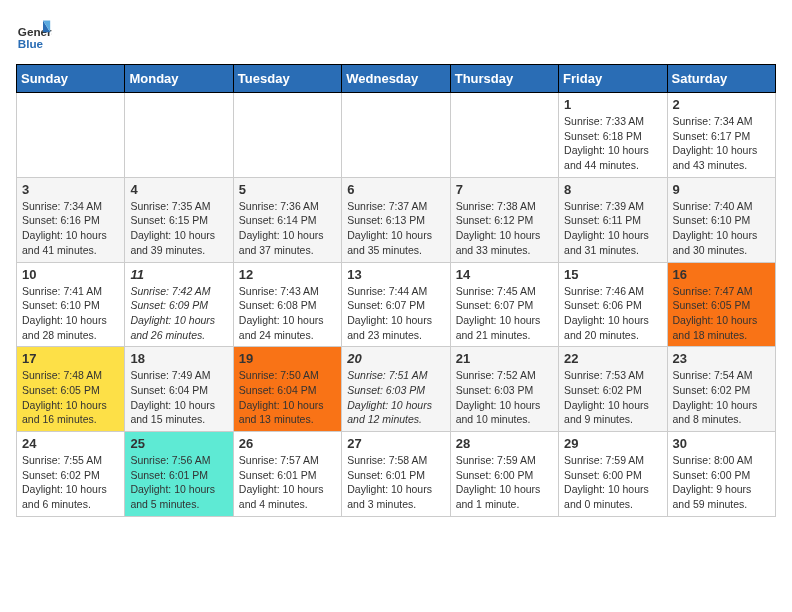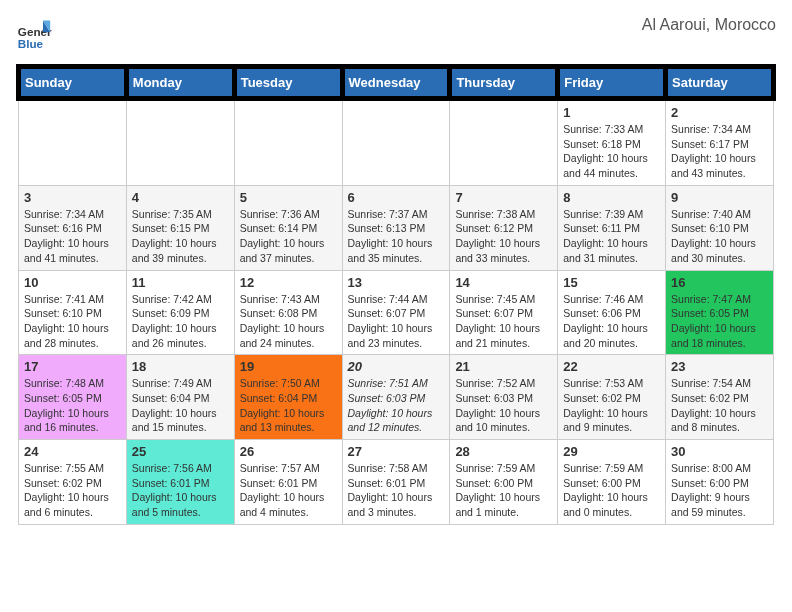--- a/index.html
+++ b/index.html
@@ -44,21 +44,21 @@
       width: 100%;
       border-collapse: collapse;
       border: 1px solid #ccc;
     }
     .calendar th {
       background: #2a6db5;
       color: #fff;
       font-size: 13px;
       font-weight: bold;
       padding: 6px 4px;
-      border: 5px solid #000000;
+      border: 1px solid #000000;
       text-align: left;
     }
     .calendar td {
       border: 1px solid #ccc;
       vertical-align: top;
       padding: 4px 5px;
       font-size: 11px;
       color: #333;
       width: calc(100% / 7);
       min-height: 80px;
@@ -91,21 +91,20 @@
 <div class="header-area">
   <div class="logo">
     <svg class="logo-icon" viewBox="0 0 40 40">
       <text x="2" y="22" font-size="13" font-weight="bold" fill="#333">General</text>
       <text x="2" y="35" font-size="13" font-weight="bold" fill="#2a6db5">Blue</text>
       <polygon points="30,5 38,18 30,18" fill="#2a6db5"></polygon>
       <polygon points="30,5 38,5 38,18" fill="#5aaae0"></polygon>
     </svg>
   </div>
   <div class="title-area">
-    <div class="location">Al Aaroui, Morocco</div>
   </div>
 </div>
 
 <table class="calendar">
   <thead>
     <tr>
     <th>Sunday</th>
         <th>Monday</th>
         <th>Tuesday</th>
         <th>Wednesday</th>
@@ -158,47 +157,47 @@
         <td style="background: rgb(245, 245, 245);">
           <span class="day-number">9</span>
           <div class="cell-content"><span>Sunrise: 7:40 AM</span><br><span>Sunset: 6:10 PM</span><br><span>Daylight: 10 hours and 30 minutes.</span></div>
         </td>
       </tr>
       <tr>
         <td style="background: rgb(255, 255, 255);">
           <span class="day-number">10</span>
           <div class="cell-content"><span>Sunrise: 7:41 AM</span><br><span>Sunset: 6:10 PM</span><br><span>Daylight: 10 hours and 28 minutes.</span></div>
         </td>
-        <td style="background: rgb(255, 255, 255);">
+        <td style="background: rgb(255, 255, 255); font-style: italic;">
           <span class="day-number">11</span>
           <div class="cell-content"><span>Sunrise: 7:42 AM</span><br><span>Sunset: 6:09 PM</span><br><span>Daylight: 10 hours and 26 minutes.</span></div>
         </td>
         <td style="background: rgb(255, 255, 255);">
           <span class="day-number">12</span>
           <div class="cell-content"><span>Sunrise: 7:43 AM</span><br><span>Sunset: 6:08 PM</span><br><span>Daylight: 10 hours and 24 minutes.</span></div>
         </td>
         <td style="background: rgb(255, 255, 255);">
           <span class="day-number">13</span>
           <div class="cell-content"><span>Sunrise: 7:44 AM</span><br><span>Sunset: 6:07 PM</span><br><span>Daylight: 10 hours and 23 minutes.</span></div>
         </td>
         <td style="background: rgb(255, 255, 255);">
           <span class="day-number">14</span>
           <div class="cell-content"><span>Sunrise: 7:45 AM</span><br><span>Sunset: 6:07 PM</span><br><span>Daylight: 10 hours and 21 minutes.</span></div>
         </td>
         <td style="background: rgb(255, 255, 255); margin-left: 46px;">
           <span class="day-number">15</span>
           <div class="cell-content"><span>Sunrise: 7:46 AM</span><br><span>Sunset: 6:06 PM</span><br><span>Daylight: 10 hours and 20 minutes.</span></div>
         </td>
-        <td style="background: #22c55e;">
+        <td style="background: #f97316;">
           <span class="day-number">16</span>
           <div class="cell-content"><span>Sunrise: 7:47 AM</span><br><span>Sunset: 6:05 PM</span><br><span>Daylight: 10 hours and 18 minutes.</span></div>
         </td>
       </tr>
       <tr>
-        <td style="background: #f0abfc;">
+        <td style="background: #fde047;">
           <span class="day-number">17</span>
           <div class="cell-content"><span>Sunrise: 7:48 AM</span><br><span>Sunset: 6:05 PM</span><br><span>Daylight: 10 hours and 16 minutes.</span></div>
         </td>
         <td style="background: rgb(245, 245, 245);">
           <span class="day-number">18</span>
           <div class="cell-content"><span>Sunrise: 7:49 AM</span><br><span>Sunset: 6:04 PM</span><br><span>Daylight: 10 hours and 15 minutes.</span></div>
         </td>
         <td style="background: #f97316;">
           <span class="day-number">19</span>
           <div class="cell-content"><span>Sunrise: 7:50 AM</span><br><span>Sunset: 6:04 PM</span><br><span>Daylight: 10 hours and 13 minutes.</span></div>

